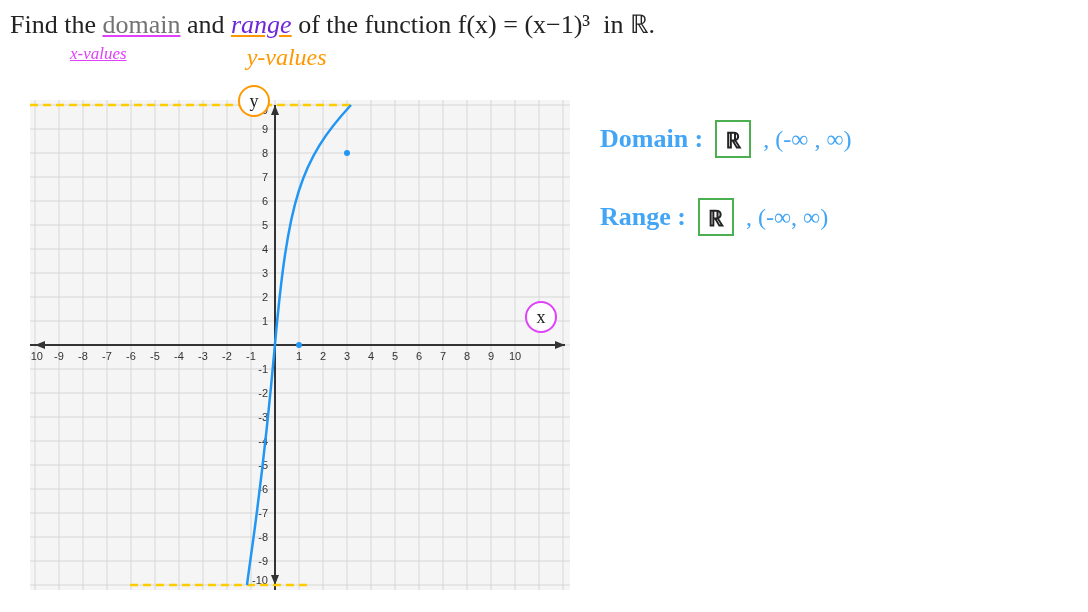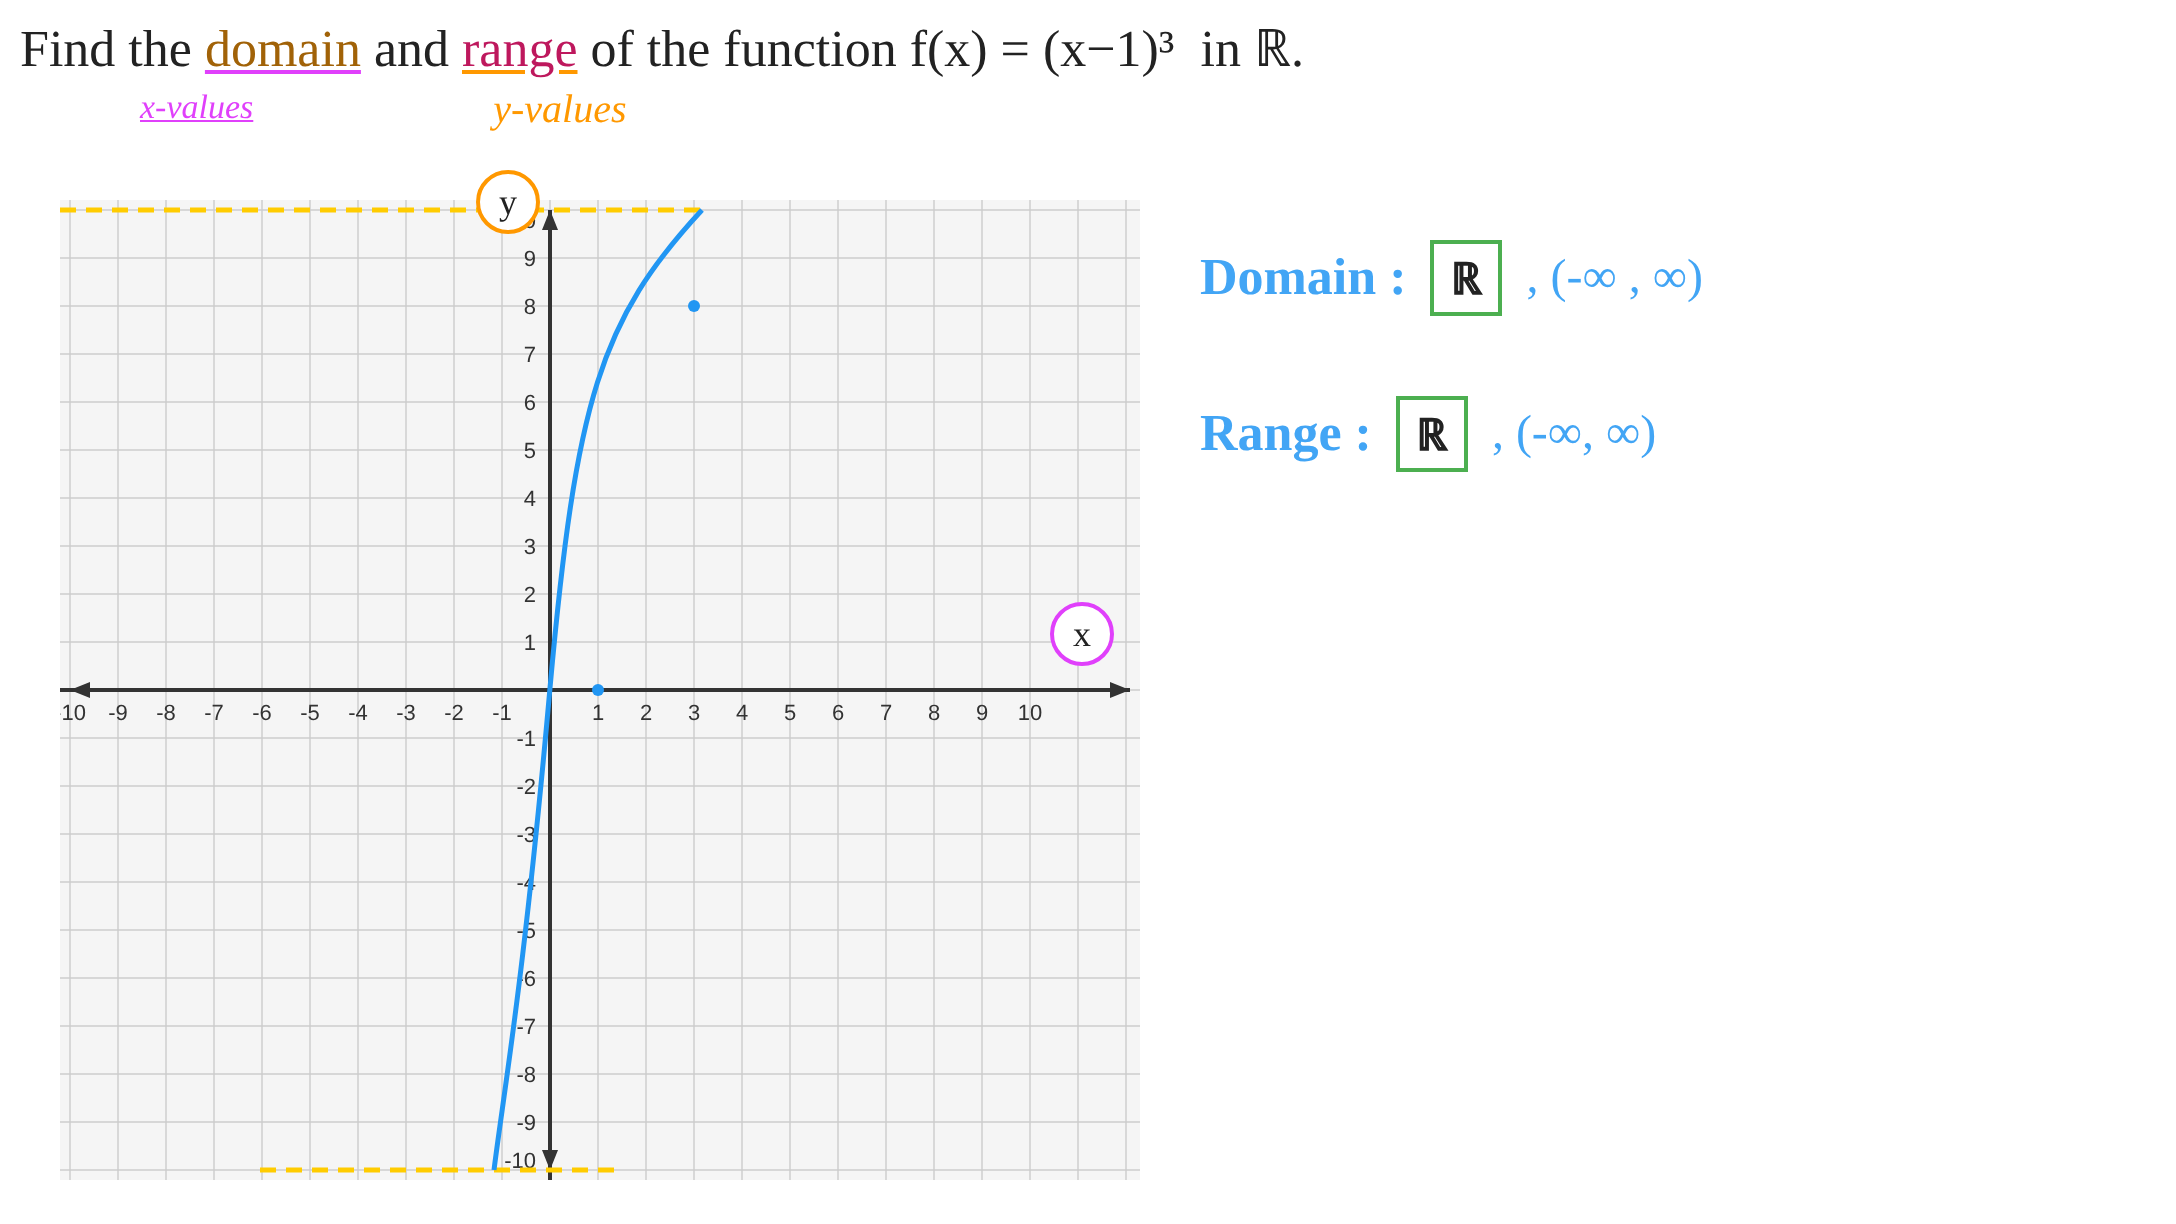--- a/index.html
+++ b/index.html
@@ -30,49 +30,50 @@
     .title-text {
       font-size: 26px;
       color: #222;
       font-family: 'Comic Sans MS', cursive;
       line-height: 1.3;
     }
 
     .underline-pink {
       text-decoration: underline;
       text-decoration-color: #e040fb;
-      color: #a16207;
+      color: #737373;
       font-family: Liberation Serif, serif;
     }
 
     .underline-orange {
       text-decoration: underline;
       text-decoration-color: #ff9800;
-      color: #be185d;
+      color: #6d28d9;
+      font-style: italic;
     }
 
     .subtitle-row {
       display: flex;
       gap: 120px;
       margin-top: 2px;
       padding-left: 60px;
     }
 
     .x-values-label {
       color: #e040fb;
       font-size: 17px;
       font-style: italic;
       text-decoration: underline;
       text-decoration-color: #e040fb;
       text-align: right;
     }
 
     .y-values-label {
       color: #ff9800;
-      font-size: 20px;
+      font-size: 24px;
       font-style: italic;
     }
 
     
     .graph-container {
       position: absolute;
       top: 85px;
       left: 20px;
       width: 560px;
       height: 510px;

